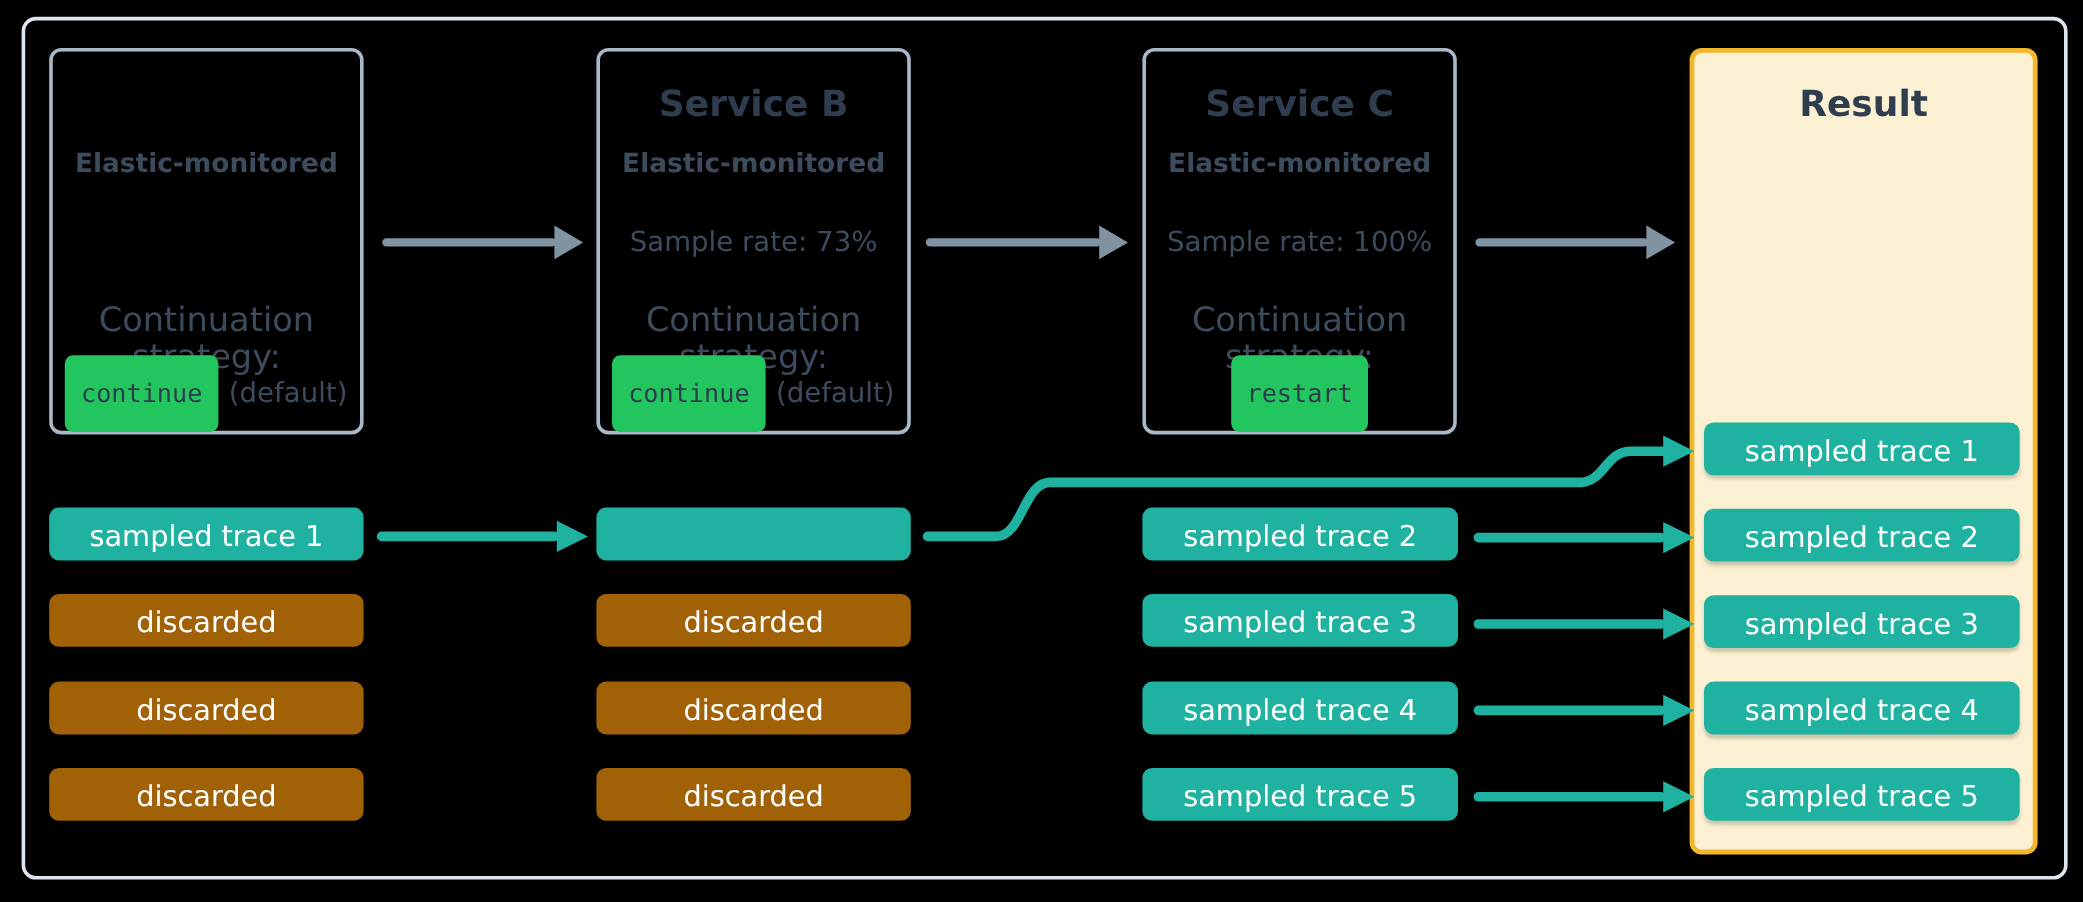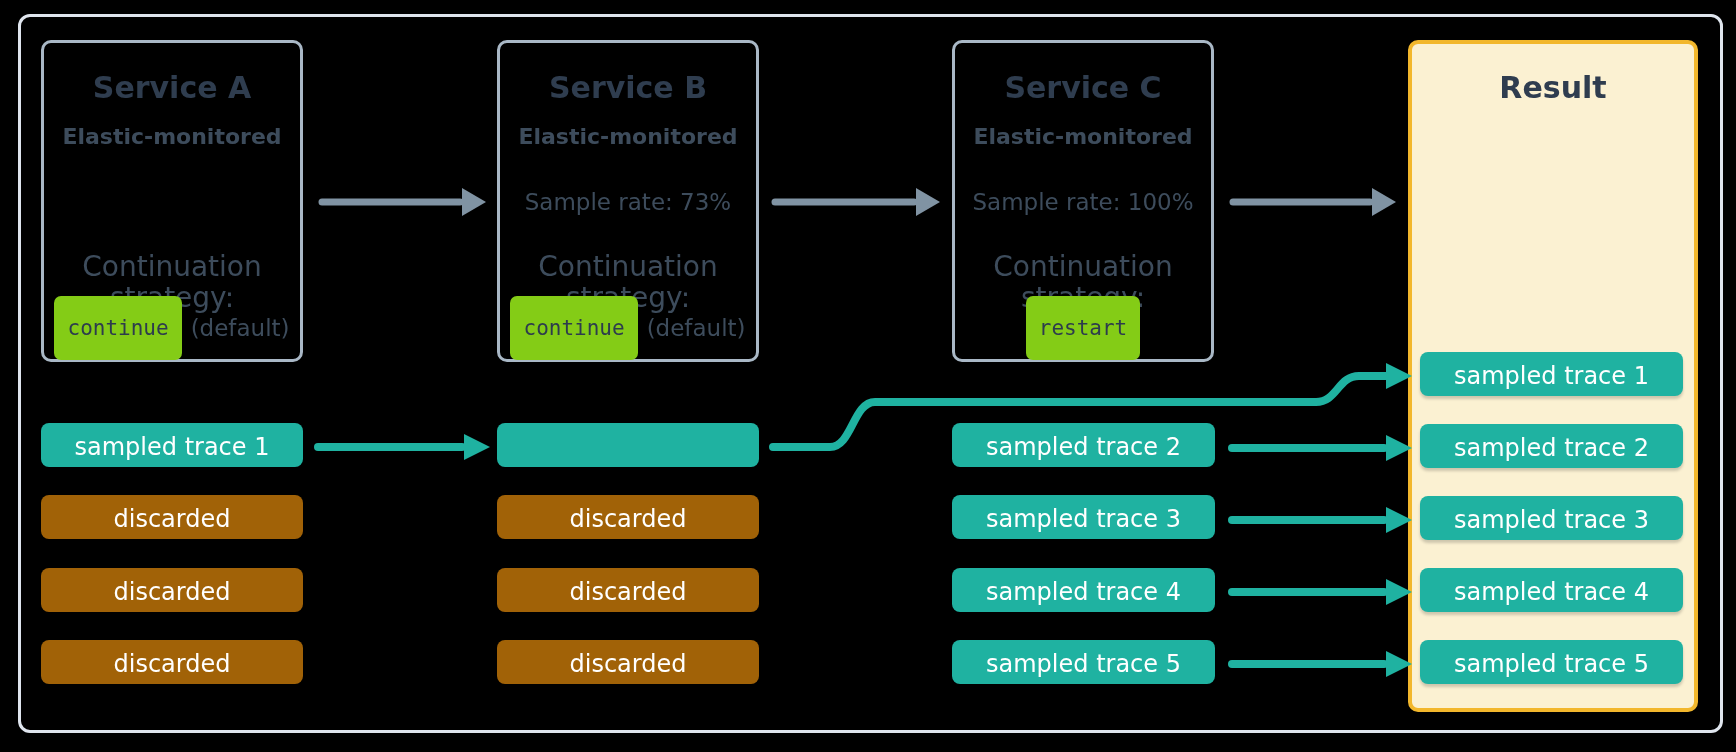--- a/index.html
+++ b/index.html
@@ -20,21 +20,21 @@
              font-size:30px;font-weight:bold;color:#2f3d4f;line-height:34px;}
   .svc-monitor{position:absolute;top:80px;left:0;right:0;text-align:center;
                font-size:22px;color:#3d4c5c;line-height:28px;font-weight:bold;}
   .svc-sample{position:absolute;top:145px;left:0;right:0;text-align:center;
               font-size:23px;color:#3d4c5c;line-height:28px;}
   .svc-strategy{position:absolute;top:208px;left:28px;right:28px;text-align:center;
                 font-size:28px;color:#3d4c5c;line-height:31px;}
   .chip-row{position:absolute;top:269px;left:0;right:0;height:32px;
             display:flex;justify-content:center;align-items:center;gap:9px;}
   .chip{display:inline-block;height:32px;line-height:32px;padding:16px 13px;
-        background:#84cc16;border-radius:7px;color:#2d3c4d;
+        background:#22c55e;border-radius:7px;color:#2d3c4d;
         font-family:"DejaVu Sans Mono","Liberation Mono",monospace;font-size:21px;}
   .chip-suffix{font-size:23px;color:#3d4c5c;}
   .chip-suffix:empty{display:none;}
   .pill{position:absolute;height:44px;border-radius:8px;line-height:48px;
         text-align:center;color:#ffffff;font-size:24px;
         box-shadow:0 3px 3px rgba(0,0,0,0.18);}
   .pill.sampled{background:#1fb2a1;}
   .pill.discarded{background:#a16207;}
   .col-a{left:41px;width:262px;}
   .col-b{left:497px;width:262px;}
@@ -45,21 +45,20 @@
   svg.overlay{position:absolute;left:0;top:0;pointer-events:none;}
 </style>
 </head>
 <body>
 
 <div class="canvas">
 
   <div class="frame"></div>
 
   <div class="svc-box a">
-    <div class="svc-title">Service A</div>
     <div class="svc-monitor">Elastic-monitored</div>
     <div class="svc-strategy">Continuation strategy:</div>
     <div class="chip-row">
       <span class="chip">continue</span>
       <span class="chip-suffix">(default)</span>
     </div>
   </div>
 
   <div class="svc-box b">
     <div class="svc-title">Service B</div>

